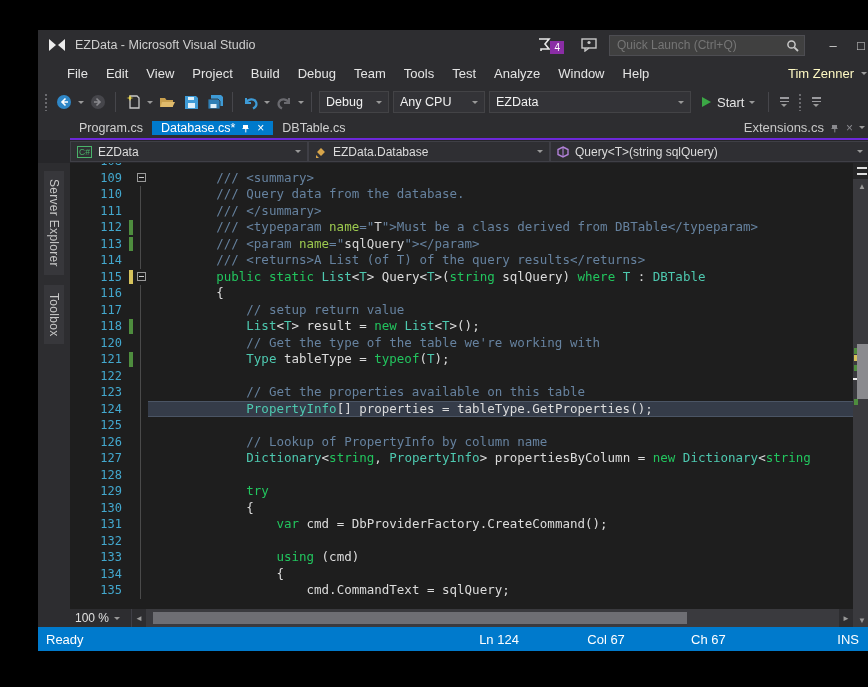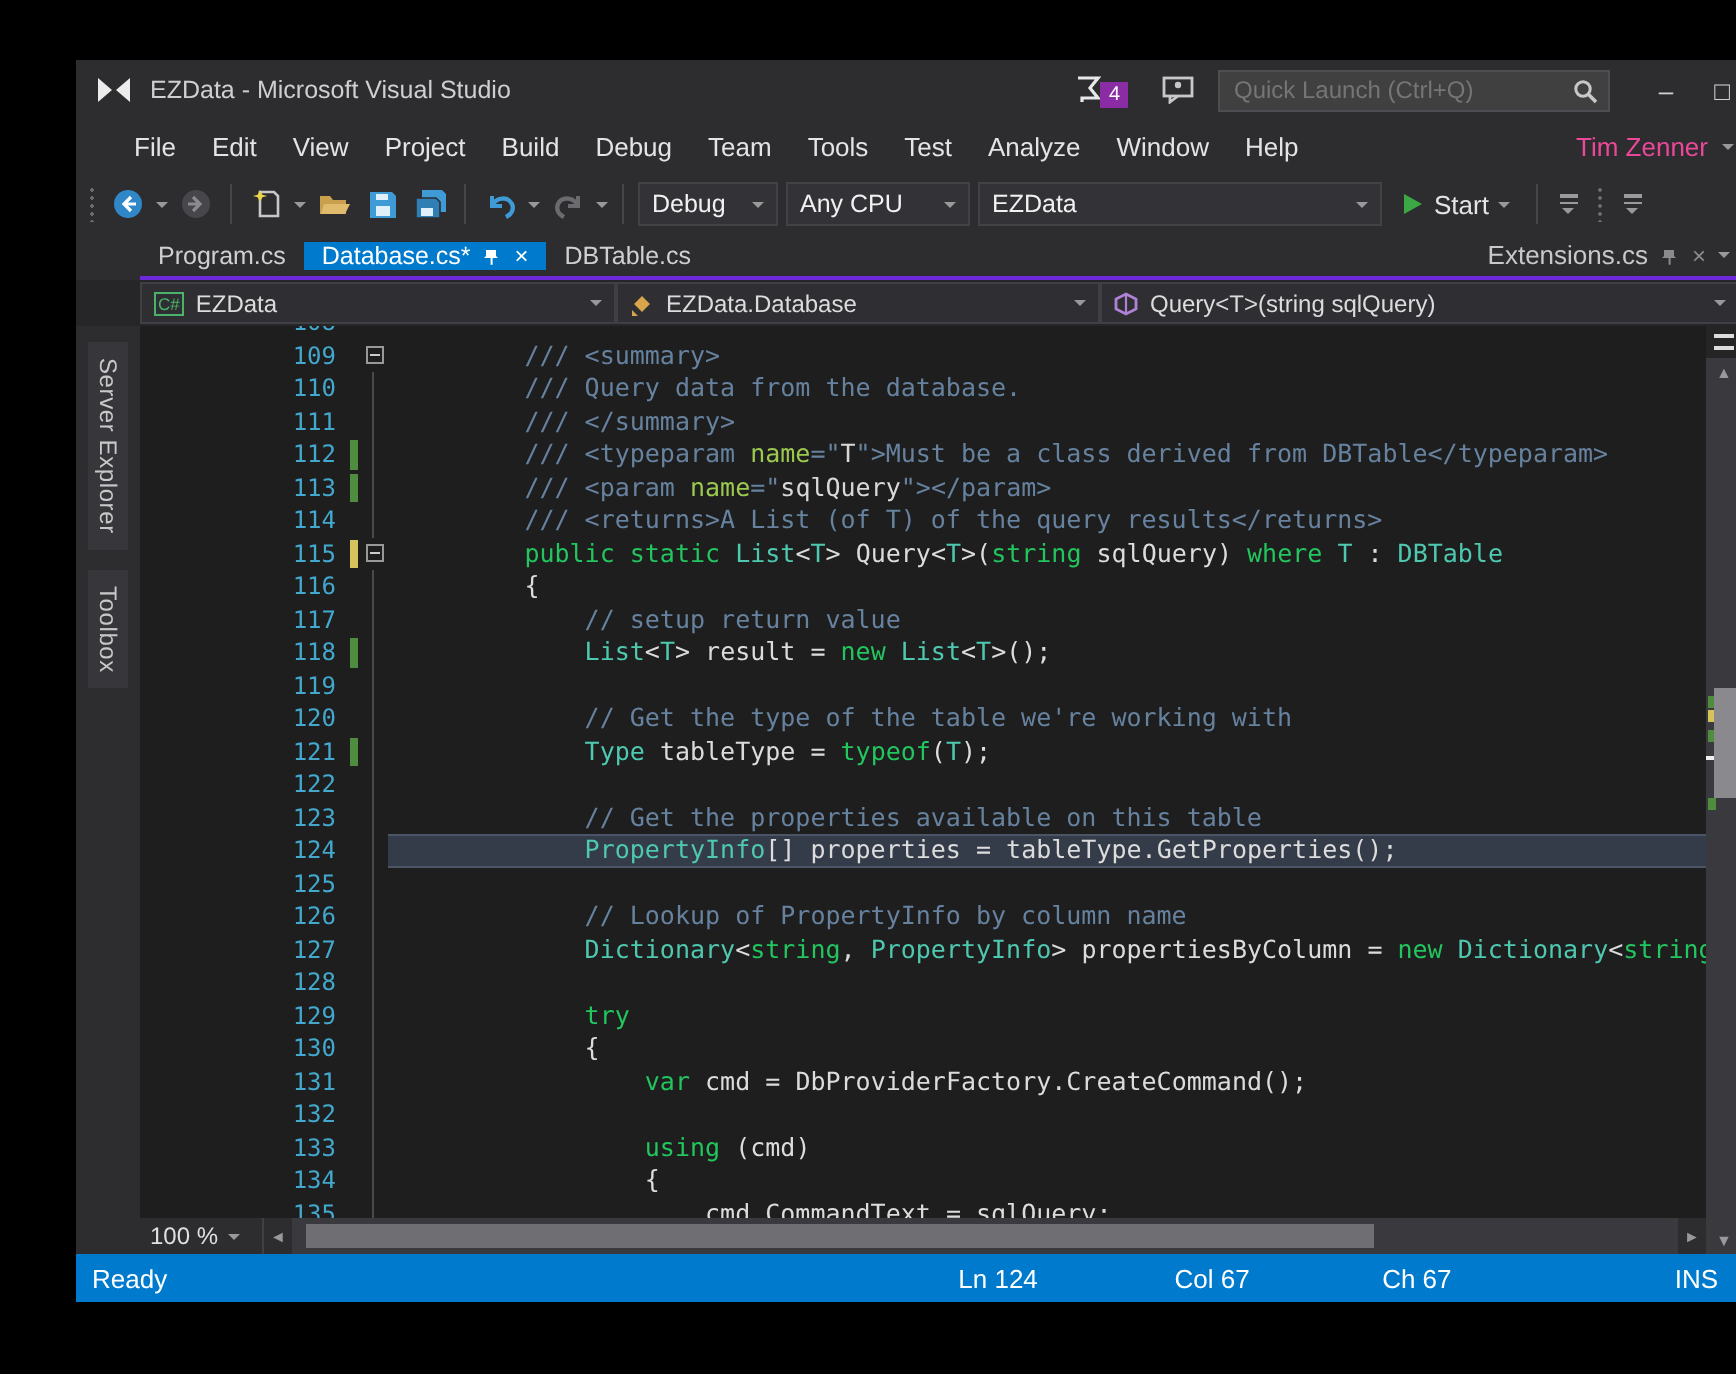--- a/index.html
+++ b/index.html
@@ -20,21 +20,21 @@
   .quicklaunch{width:196px;height:21px;background:#404040;border:1px solid #4d4d52;display:flex;
     align-items:center;padding:0 5px;margin-right:14px;}
   .quicklaunch input{flex:1;background:transparent;border:0;outline:0;color:#999;font-size:12px;
     font-family:"Liberation Sans",sans-serif;}
   .winbtn{width:28px;height:100%;display:flex;align-items:center;justify-content:center;
     color:#d0d0d0;font-size:13px;}
   
   .menubar{height:27px;display:flex;align-items:center;padding-left:20px;flex:0 0 auto;}
   .menu-item{padding:3px 9px;color:#e4e4e4;font-size:13px;}
   .menu-right{margin-left:auto;display:flex;align-items:center;gap:7px;padding-right:8px;}
-  .user-name{color:#ec4899;}
+  .user-name{color:#fef9c3;}
   .tz-badge{width:21px;height:21px;background:#8a2da5;color:#fff;display:flex;align-items:center;
     justify-content:center;font-size:16px;font-weight:bold;}
   .caret{width:0;height:0;border-left:4px solid transparent;border-right:4px solid transparent;
     border-top:4px solid #999;display:inline-block;}
   .caret.sm{border-left-width:3px;border-right-width:3px;border-top-width:3px;}
   
   .toolbar{height:30px;display:flex;align-items:center;padding-left:4px;gap:4px;flex:0 0 auto;}
   .grip{width:4px;height:18px;background-image:radial-gradient(circle,#6a6a6e 1px,transparent 1px);
     background-size:4px 4px;margin:0 2px;}
   .tbtn{width:20px;height:22px;display:flex;align-items:center;justify-content:center;}
@@ -60,21 +60,21 @@
     gap:6px;padding:0 6px;color:#dcdcdc;font-size:12px;}
   .nav-combo .caret{margin-left:auto;}
   .csharp-badge{border:1px solid #4ab36a;color:#4ab36a;font-size:8.5px;padding:0 1px;line-height:10px;}
   
   .main{flex:1;display:flex;min-height:0;}
   .strip{width:32px;flex:0 0 auto;display:flex;flex-direction:column;align-items:center;
     padding-top:8px;gap:10px;}
   .vtab{writing-mode:vertical-rl;color:#c8c8c8;font-size:12px;background:#37373b;
     padding:8px 3px;letter-spacing:.3px;}
   .editor-col{flex:1;display:flex;flex-direction:column;min-width:0;background:#1e1e1e;}
-  .code-viewport{flex:1;overflow:hidden;position:relative;margin-left:46px;}
+  .code-viewport{flex:1;overflow:hidden;position:relative;}
   .code-lines{margin-top:-10px;font-family:"DejaVu Sans Mono",monospace;font-size:12.5px;}
   .cl{display:flex;height:16.5px;line-height:16.5px;white-space:pre;}
   .ln{width:58px;text-align:right;padding-right:6px;color:#43a8ce;font-size:12px;flex:0 0 auto;}
   .mk{width:4px;flex:0 0 auto;margin:1px 1px;}
   .mk.green{background:#4e8d3e;}
   .mk.yellow{background:#d6c35c;}
   .fold{width:14px;flex:0 0 auto;position:relative;display:flex;align-items:center;justify-content:center;}
   .fold.guide::before{content:"";position:absolute;left:6px;top:0;bottom:0;border-left:1px solid #4a4a4a;}
   .fbox{width:9px;height:9px;border:1px solid #999;position:relative;background:#1e1e1e;}
   .fbox::after{content:"";position:absolute;left:1px;right:1px;top:3px;height:1px;background:#ccc;}
@@ -330,21 +330,20 @@
             <div class="cl"><span class="ln">109</span><span class="mk"></span><span class="fold"><span class="fbox"></span></span><span class="code"><span class="tk-doc">        /// &lt;summary&gt;</span></span></div>
             <div class="cl"><span class="ln">110</span><span class="mk"></span><span class="fold guide"></span><span class="code"><span class="tk-doc">        /// Query data from the database.</span></span></div>
             <div class="cl"><span class="ln">111</span><span class="mk"></span><span class="fold guide"></span><span class="code"><span class="tk-doc">        /// &lt;/summary&gt;</span></span></div>
             <div class="cl"><span class="ln">112</span><span class="mk green"></span><span class="fold guide"></span><span class="code"><span class="tk-doc">        /// &lt;typeparam </span><span class="tk-attr">name</span><span class="tk-doc">="</span><span class="tk-val">T</span><span class="tk-doc">"&gt;Must be a class derived from DBTable&lt;/typeparam&gt;</span></span></div>
             <div class="cl"><span class="ln">113</span><span class="mk green"></span><span class="fold guide"></span><span class="code"><span class="tk-doc">        /// &lt;param </span><span class="tk-attr">name</span><span class="tk-doc">="</span><span class="tk-val">sqlQuery</span><span class="tk-doc">"&gt;&lt;/param&gt;</span></span></div>
             <div class="cl"><span class="ln">114</span><span class="mk"></span><span class="fold guide"></span><span class="code"><span class="tk-doc">        /// &lt;returns&gt;A List (of T) of the query results&lt;/returns&gt;</span></span></div>
             <div class="cl"><span class="ln">115</span><span class="mk yellow"></span><span class="fold"><span class="fbox"></span></span><span class="code"><span class="tk-kw">        public static </span><span class="tk-ty">List</span><span class="tk-pn">&lt;</span><span class="tk-ty">T</span><span class="tk-pn">&gt; </span><span class="tk-tx">Query</span><span class="tk-pn">&lt;</span><span class="tk-ty">T</span><span class="tk-pn">&gt;(</span><span class="tk-kw">string</span><span class="tk-tx"> sqlQuery</span><span class="tk-pn">) </span><span class="tk-kw">where </span><span class="tk-ty">T</span><span class="tk-pn"> : </span><span class="tk-ty">DBTable</span></span></div>
             <div class="cl"><span class="ln">116</span><span class="mk"></span><span class="fold guide"></span><span class="code"><span class="tk-pn">        {</span></span></div>
             <div class="cl"><span class="ln">117</span><span class="mk"></span><span class="fold guide"></span><span class="code"><span class="tk-cm">            // setup return value</span></span></div>
             <div class="cl"><span class="ln">118</span><span class="mk green"></span><span class="fold guide"></span><span class="code"><span class="tk-ty">            List</span><span class="tk-pn">&lt;</span><span class="tk-ty">T</span><span class="tk-pn">&gt; </span><span class="tk-tx">result</span><span class="tk-pn"> = </span><span class="tk-kw">new</span><span class="tk-ty"> List</span><span class="tk-pn">&lt;</span><span class="tk-ty">T</span><span class="tk-pn">&gt;();</span></span></div>
-            <div class="cl"><span class="ln">119</span><span class="mk"></span><span class="fold guide"></span><span class="code"></span></div>
             <div class="cl"><span class="ln">120</span><span class="mk"></span><span class="fold guide"></span><span class="code"><span class="tk-cm">            // Get the type of the table we're working with</span></span></div>
             <div class="cl"><span class="ln">121</span><span class="mk green"></span><span class="fold guide"></span><span class="code"><span class="tk-ty">            Type</span><span class="tk-tx"> tableType</span><span class="tk-pn"> = </span><span class="tk-kw">typeof</span><span class="tk-pn">(</span><span class="tk-ty">T</span><span class="tk-pn">);</span></span></div>
             <div class="cl"><span class="ln">122</span><span class="mk"></span><span class="fold guide"></span><span class="code"></span></div>
             <div class="cl"><span class="ln">123</span><span class="mk"></span><span class="fold guide"></span><span class="code"><span class="tk-cm">            // Get the properties available on this table</span></span></div>
             <div class="cl current"><span class="ln">124</span><span class="mk"></span><span class="fold guide"></span><span class="code"><span class="tk-ty">            PropertyInfo</span><span class="tk-pn">[] </span><span class="tk-tx">properties</span><span class="tk-pn"> = </span><span class="tk-tx">tableType</span><span class="tk-pn">.</span><span class="tk-tx">GetProperties</span><span class="tk-pn">();</span></span></div>
             <div class="cl"><span class="ln">125</span><span class="mk"></span><span class="fold guide"></span><span class="code"></span></div>
             <div class="cl"><span class="ln">126</span><span class="mk"></span><span class="fold guide"></span><span class="code"><span class="tk-cm">            // Lookup of PropertyInfo by column name</span></span></div>
             <div class="cl"><span class="ln">127</span><span class="mk"></span><span class="fold guide"></span><span class="code"><span class="tk-ty">            Dictionary</span><span class="tk-pn">&lt;</span><span class="tk-kw">string</span><span class="tk-pn">, </span><span class="tk-ty">PropertyInfo</span><span class="tk-pn">&gt; </span><span class="tk-tx">propertiesByColumn</span><span class="tk-pn"> = </span><span class="tk-kw">new</span><span class="tk-ty"> Dictionary</span><span class="tk-pn">&lt;</span><span class="tk-kw">string</span></span></div>
             <div class="cl"><span class="ln">128</span><span class="mk"></span><span class="fold guide"></span><span class="code"></span></div>
             <div class="cl"><span class="ln">129</span><span class="mk"></span><span class="fold guide"></span><span class="code"><span class="tk-kw">            try</span></span></div>

